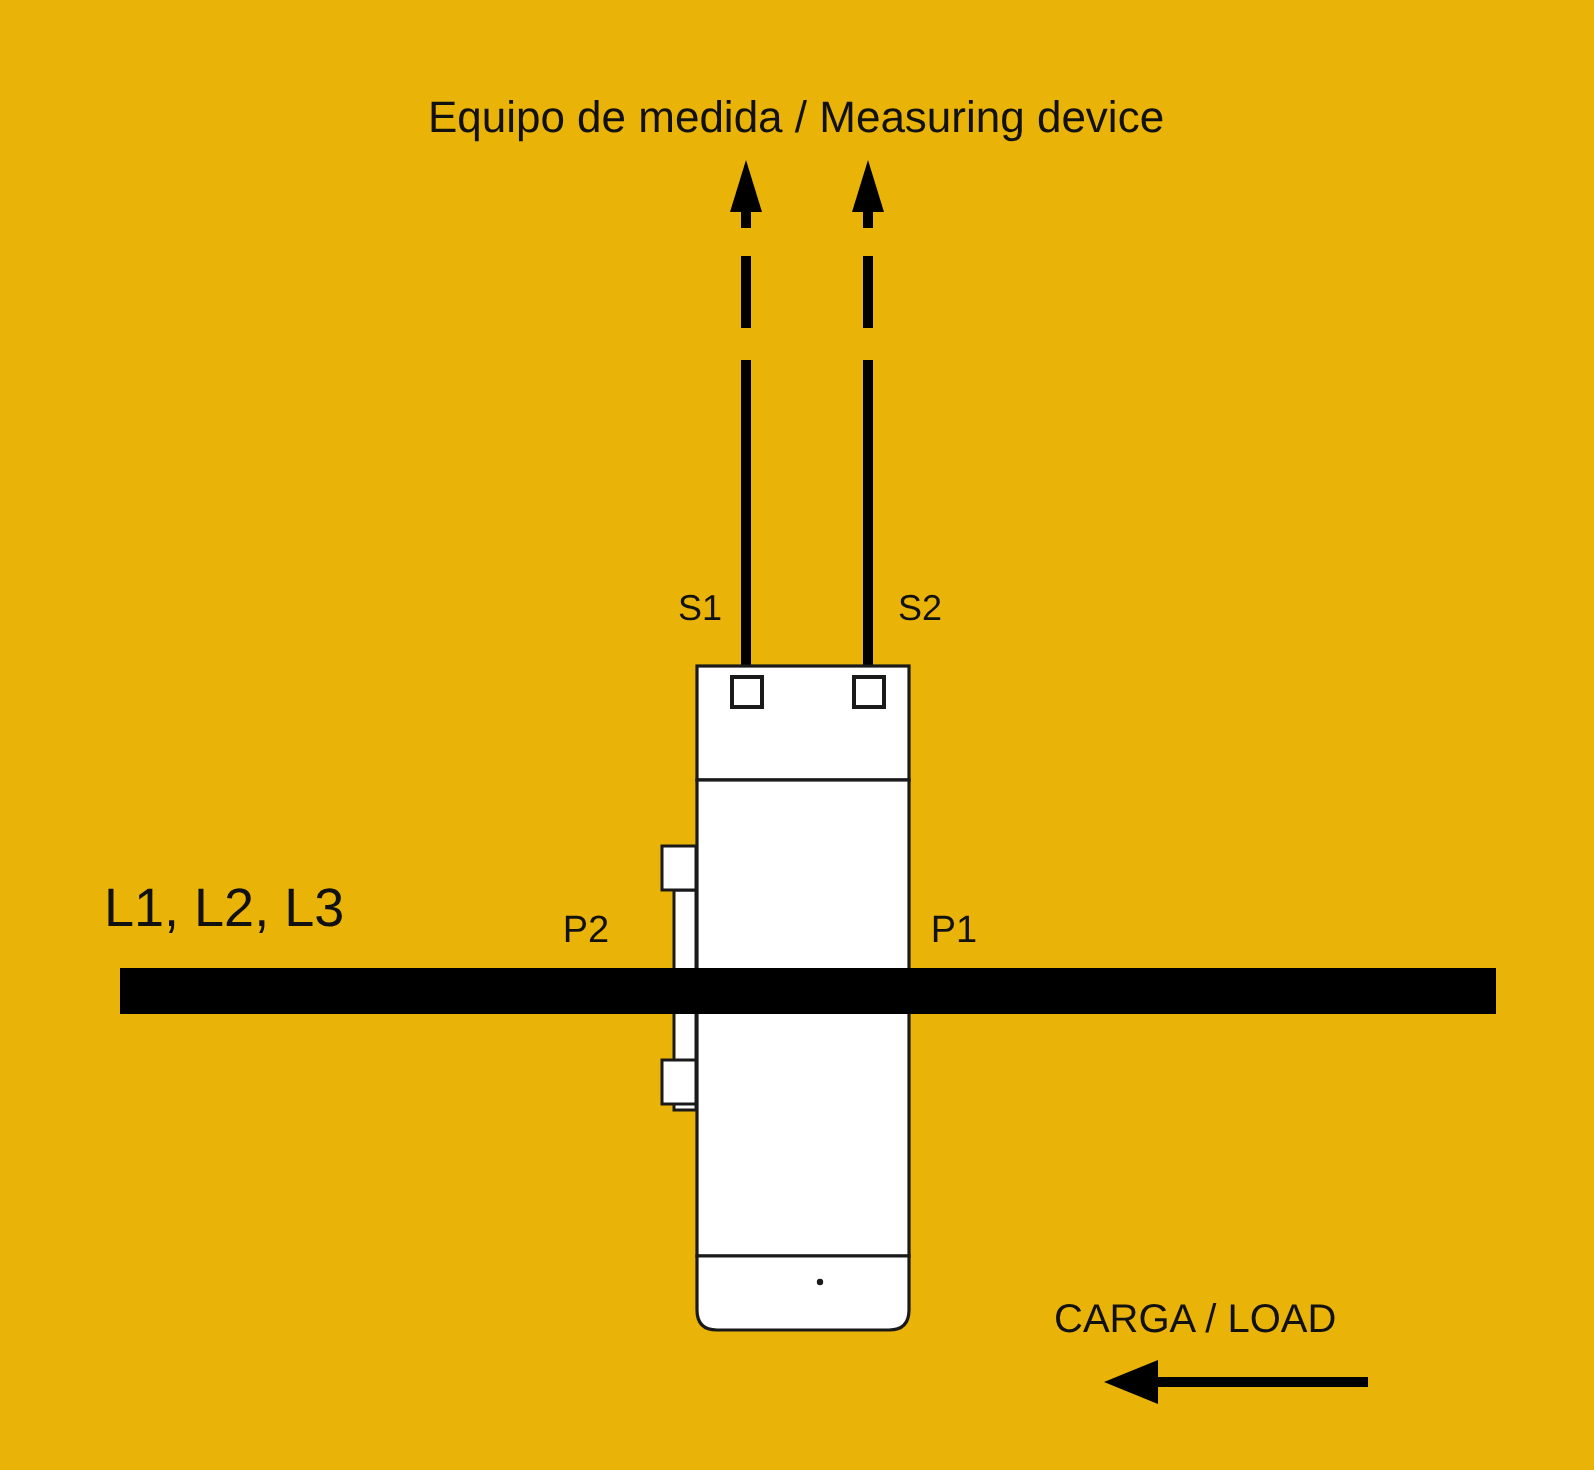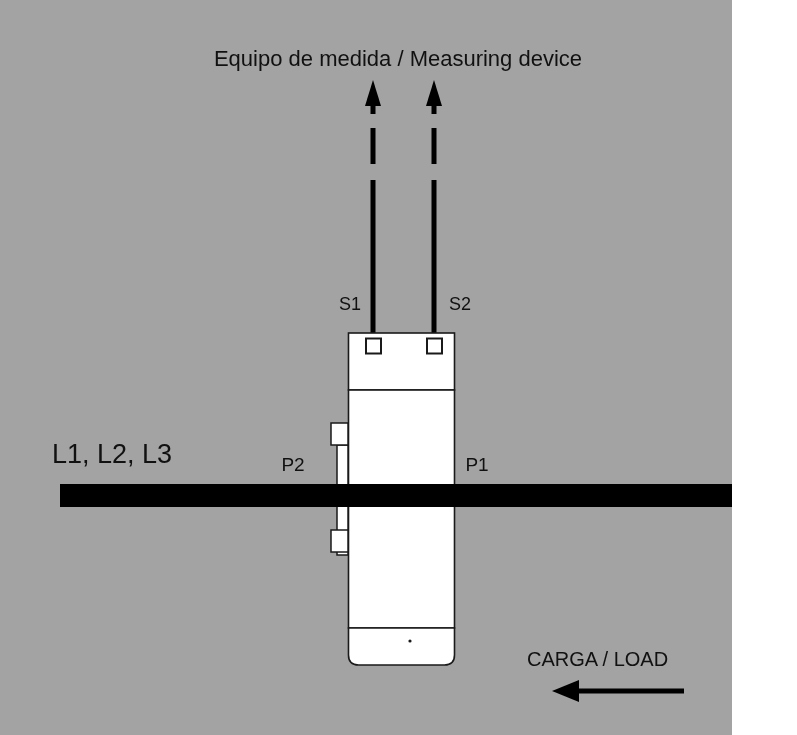--- a/index.html
+++ b/index.html
@@ -2,23 +2,23 @@
 <html><head>
 <meta charset="utf-8">
 <style>
   html, body {
     margin: 0;
     padding: 0;
     background: #ffffff;
   }
   .canvas {
     position: relative;
-    width: 732px;
+    width: 797px;
     height: 735px;
-    background: #a3a3a3;
+    background: #eab308;
     overflow: hidden;
     font-family: "Liberation Sans", sans-serif;
   }
   svg {
     display: block;
   }
   svg text {
     font-family: "Liberation Sans", sans-serif;
     fill: #111111;
   }

